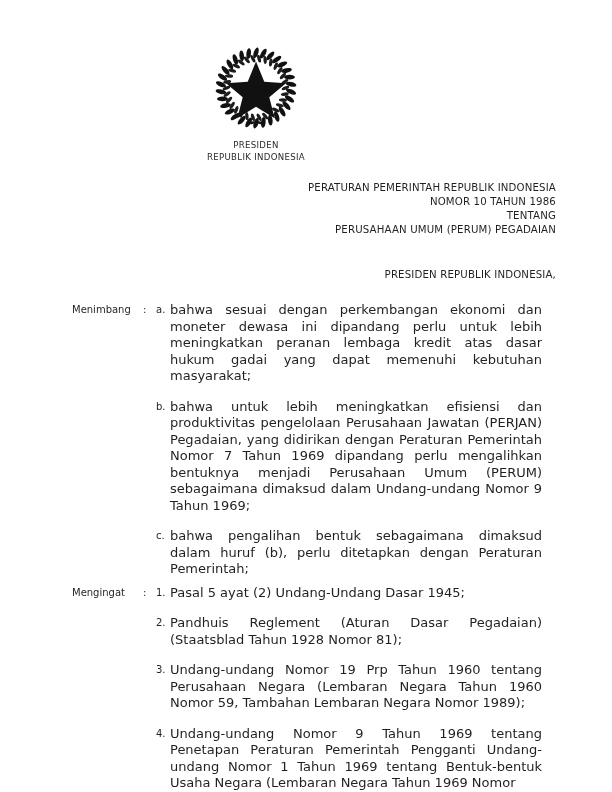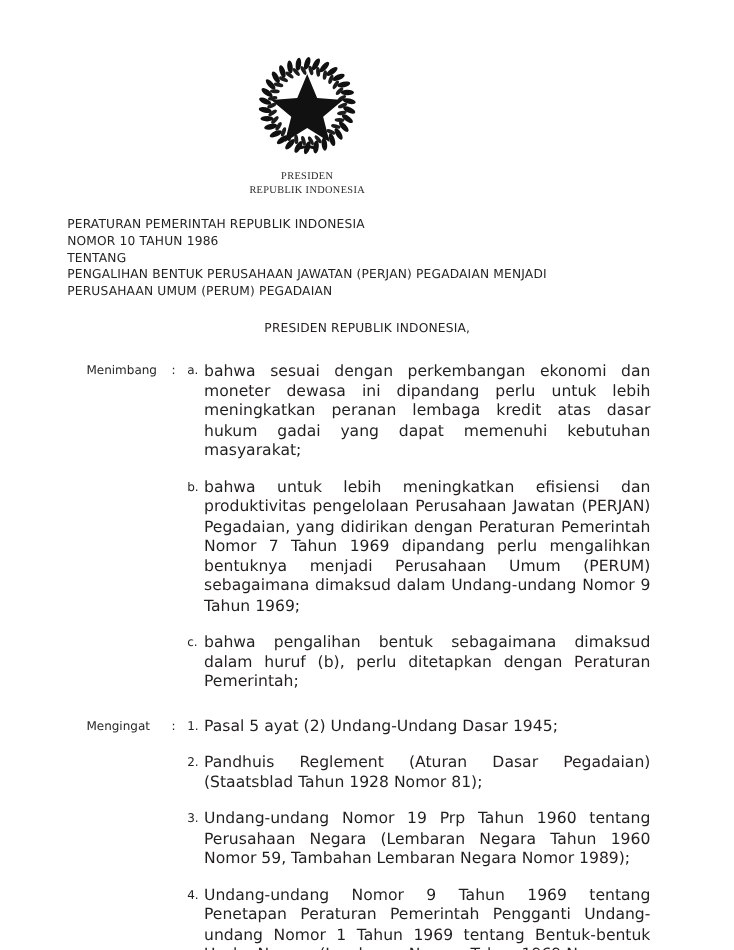--- a/index.html
+++ b/index.html
@@ -24,62 +24,62 @@
     background: #ffffff;
   }
 
   
   .emblem-block {
     position: absolute;
     left: 0;
     top: 44px;
     width: 512px;
     text-align: center;
-    font-family: Liberation Serif, serif;
   }
   .emblem {
     width: 88px;
     height: 88px;
     display: inline-block;
   }
   .emblem-caption {
     margin-top: 4px;
     font-size: 8.6px;
     line-height: 11.5px;
     letter-spacing: 0.3px;
     color: #2a2a2a;
   }
 
   
   .title-block {
     position: absolute;
     left: 56px;
     top: 181px;
     width: 500px;
-    text-align: left;
+    text-align: right;
   }
   .title-line {
     font-size: 10.2px;
     line-height: 14px;
     letter-spacing: 0.15px;
     color: #231f20;
     white-space: nowrap;
   }
 
   .subtitle-block {
     position: absolute;
     left: 56px;
     top: 268px;
     width: 500px;
     text-align: center;
   }
   .subtitle-line {
     font-size: 10.2px;
     line-height: 14px;
     letter-spacing: 0.15px;
+    text-align: right;
   }
 
   
   .body-block {
     position: absolute;
     left: 72px;
     top: 302px;
     width: 470px;
   }
 
@@ -121,21 +121,21 @@
     font-size: 13px;
     line-height: 16.5px;
     text-align: justify;
     text-justify: inter-word;
     hyphens: none;
   }
   .item-text.last-line-nojustify {
     text-align-last: left;
   }
 
-  .gap-lg { margin-bottom: 20px; justify-content: space-between; }
+  .gap-lg { margin-bottom: 7px; justify-content: space-between; }
 </style>
 </head>
 <body>
 
 <div class="page">
 
   <div class="emblem-block">
     <div class="emblem">
       <svg viewBox="0 0 100 100" width="88" height="88" aria-hidden="true">
         <g fill="#111111">
@@ -347,21 +347,20 @@
     <div class="emblem-caption">
       <div>PRESIDEN</div>
       <div>REPUBLIK INDONESIA</div>
     </div>
   </div>
 
   <div class="title-block">
     <div class="title-line">PERATURAN PEMERINTAH REPUBLIK INDONESIA</div>
     <div class="title-line">NOMOR 10 TAHUN 1986</div>
     <div class="title-line">TENTANG</div>
-    <div class="title-line">PENGALIHAN BENTUK PERUSAHAAN JAWATAN (PERJAN) PEGADAIAN MENJADI</div>
     <div class="title-line">PERUSAHAAN UMUM (PERUM) PEGADAIAN</div>
   </div>
 
   <div class="subtitle-block">
     <div class="subtitle-line">PRESIDEN REPUBLIK INDONESIA,</div>
   </div>
 
   <div class="body-block">
 
     <div class="clause gap-lg">

